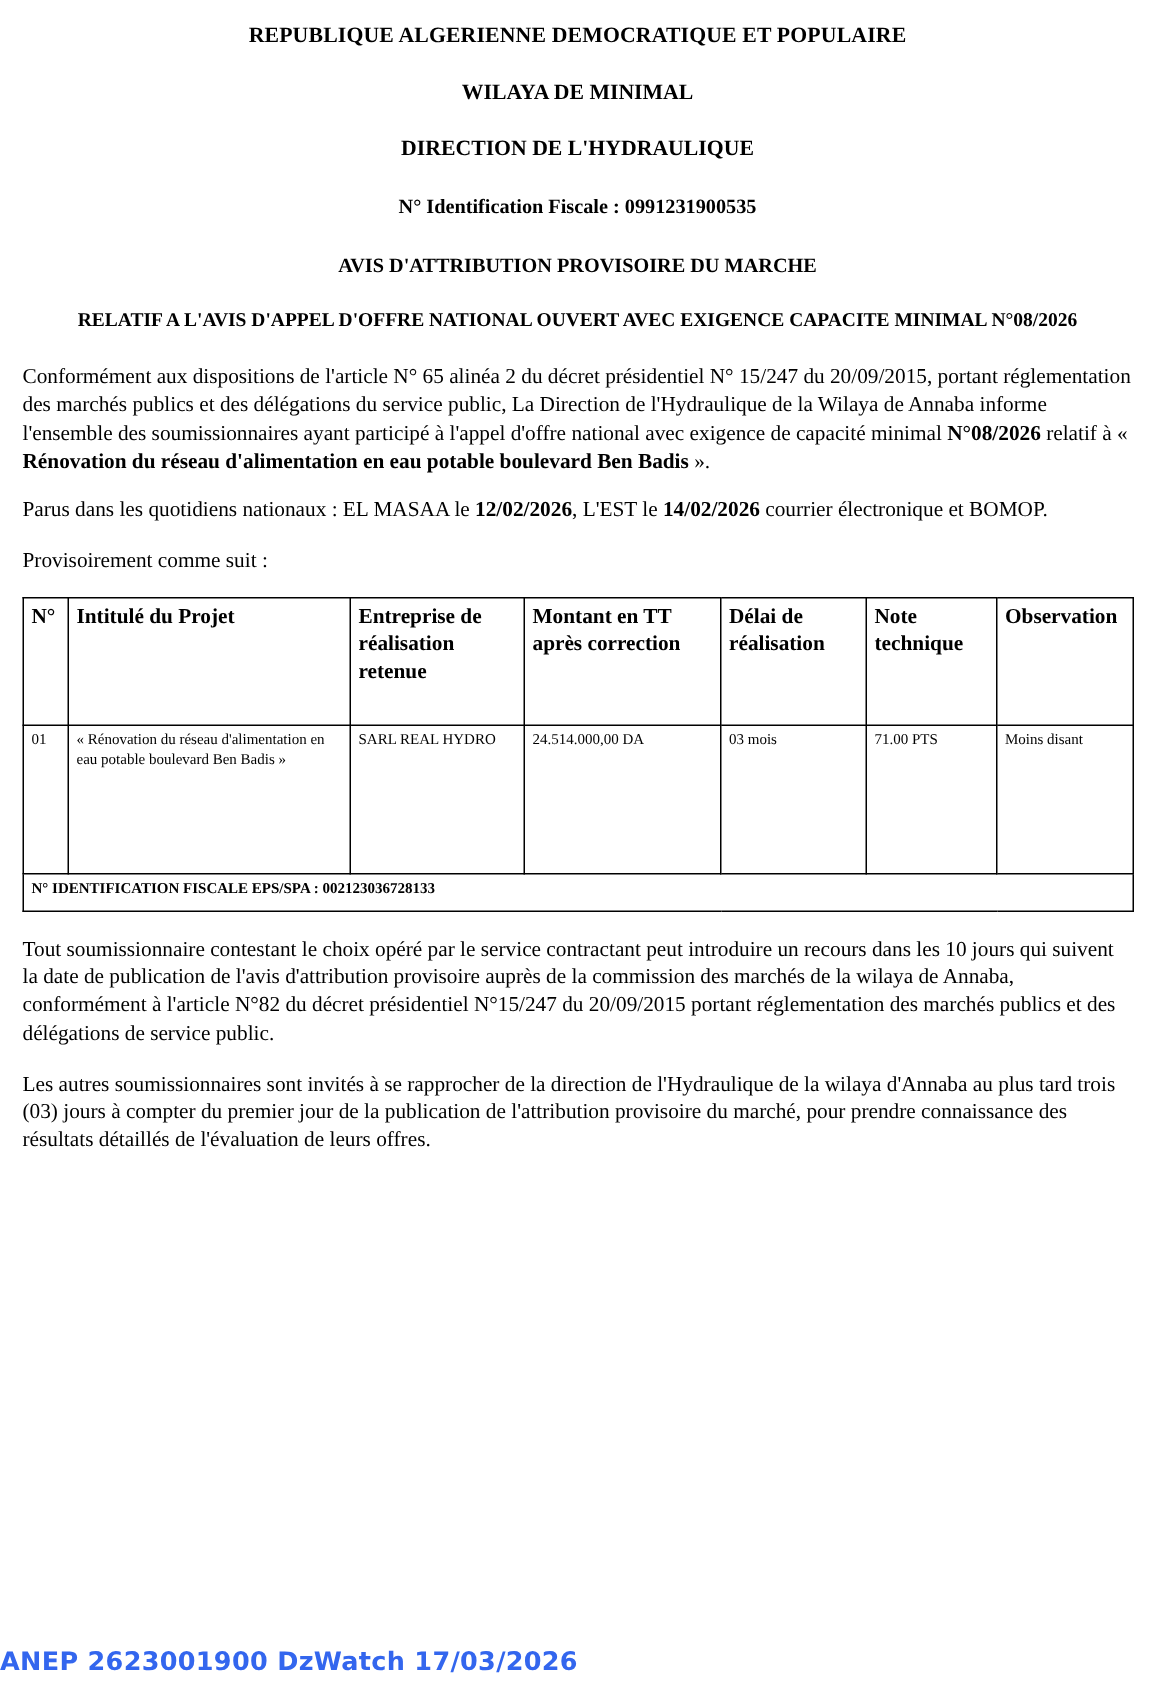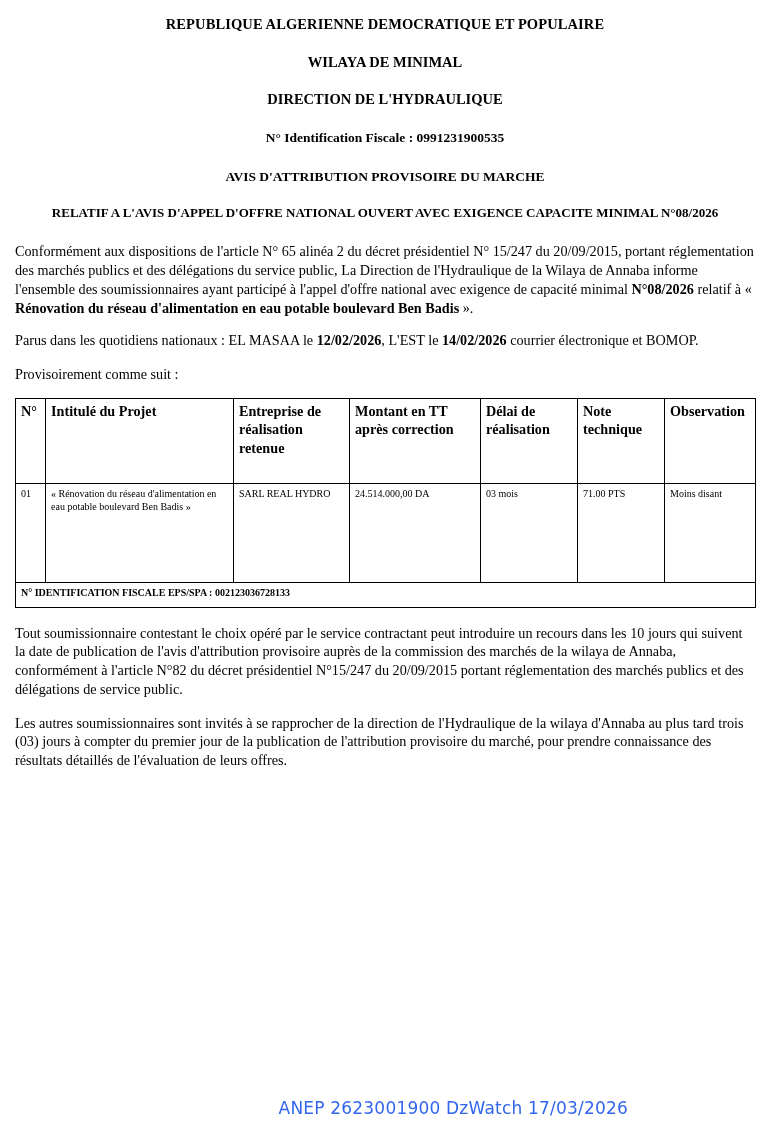--- a/index.html
+++ b/index.html
@@ -88,23 +88,23 @@
     padding-top: 2px;
     padding-bottom: 3px;
   }
 
   
   .anep {
     position: absolute;
     left: 0;
     top: 1098px;
     width: 628px;
-    text-align: right;
+    text-align: left;
     font-family: "DejaVu Sans", "Liberation Sans", sans-serif;
-    font-weight: normal;
+    font-weight: bold;
     font-size: 17px;
     letter-spacing: .2px;
   }
 </style>
 </head>
 <body>
 
 <div class="page">
 
   <div class="hdr hdr-1">REPUBLIQUE ALGERIENNE DEMOCRATIQUE ET POPULAIRE</div>

